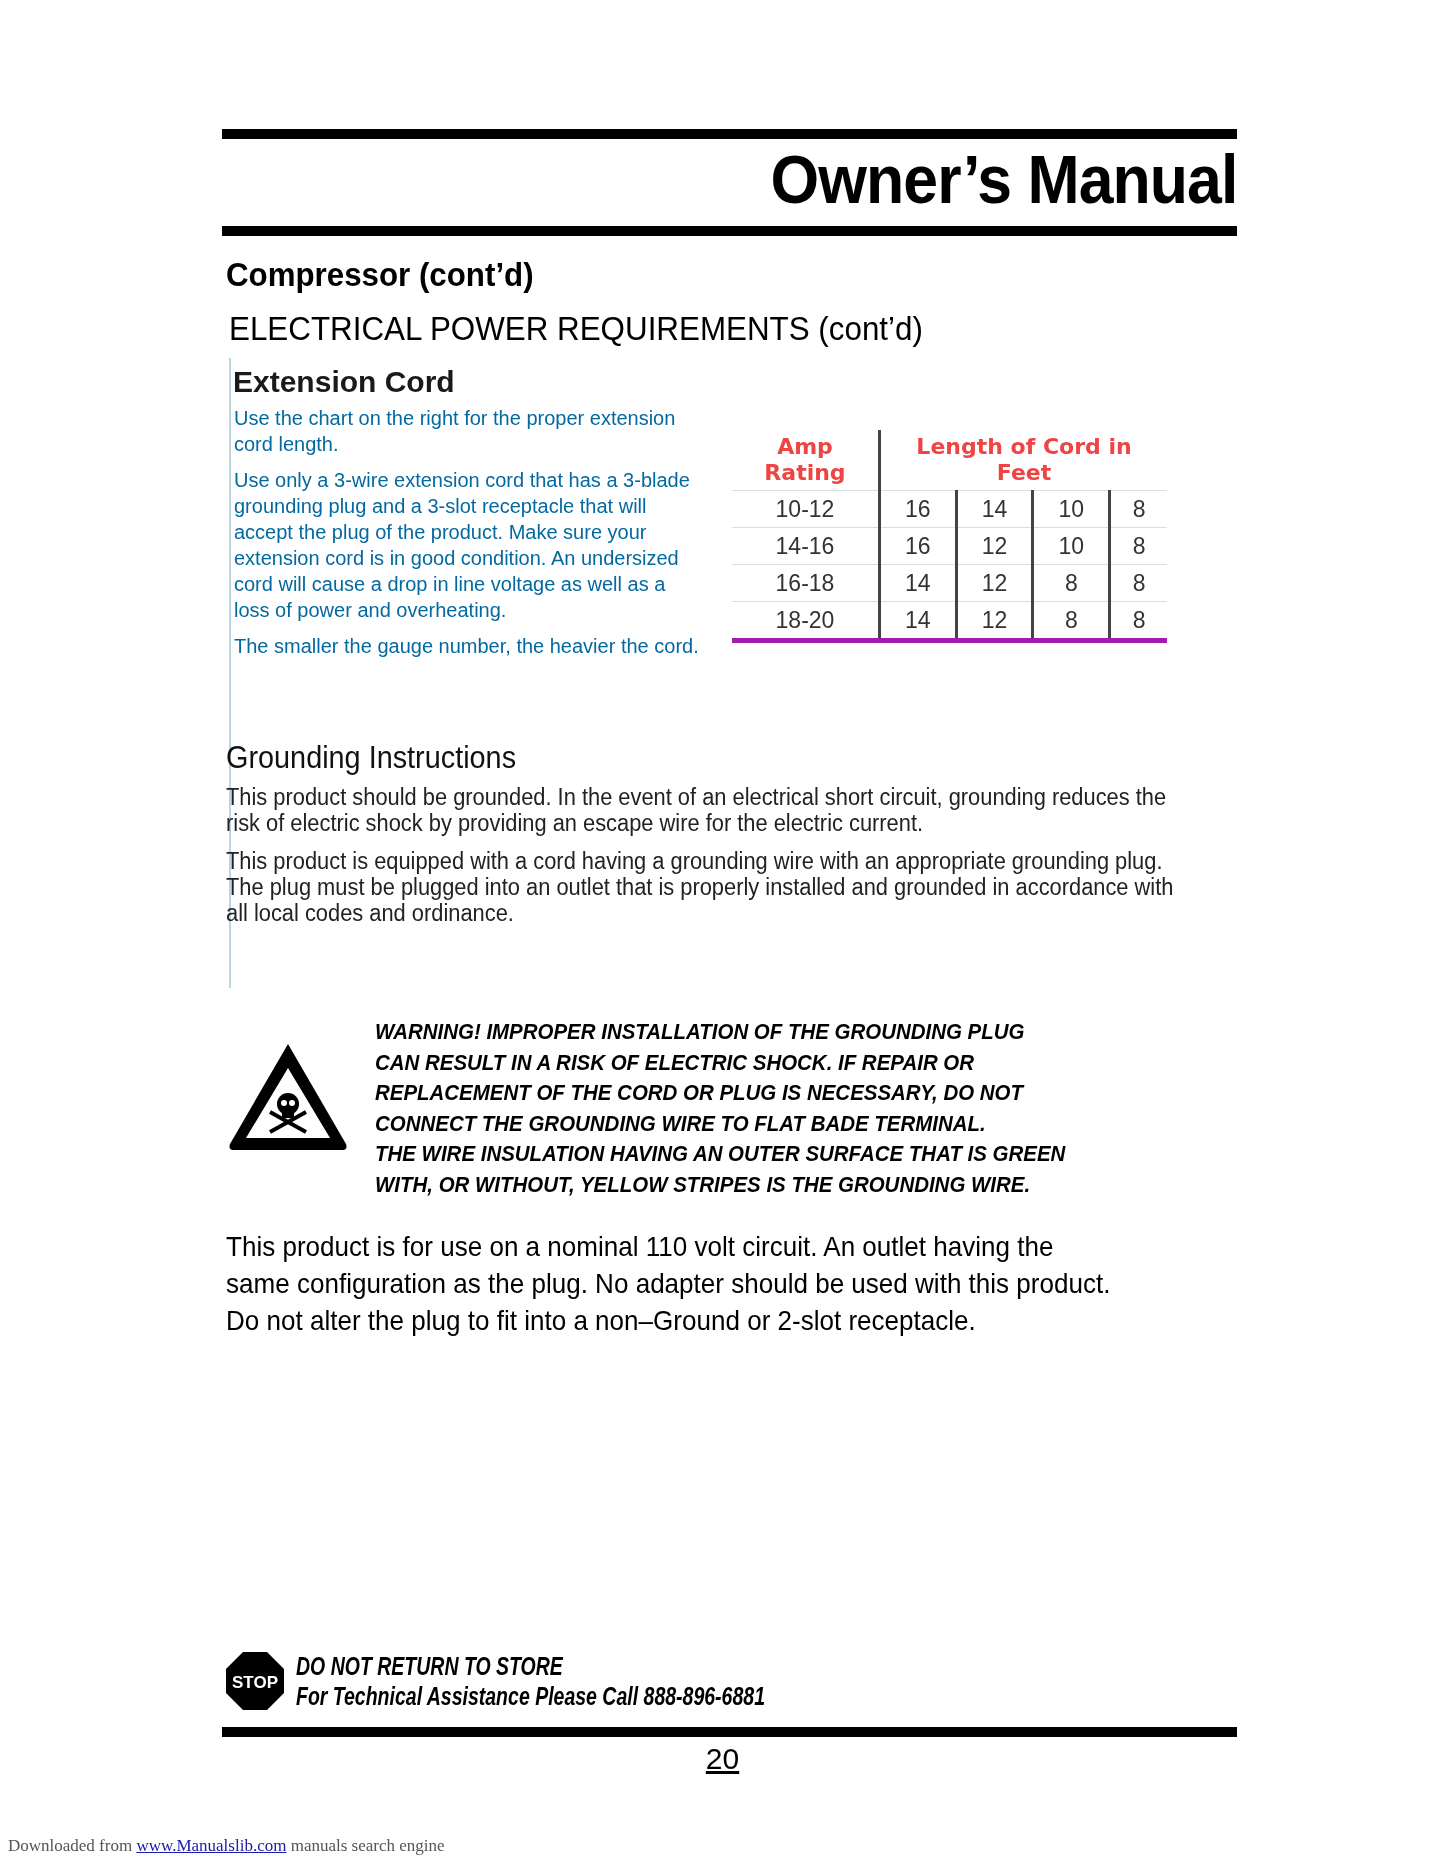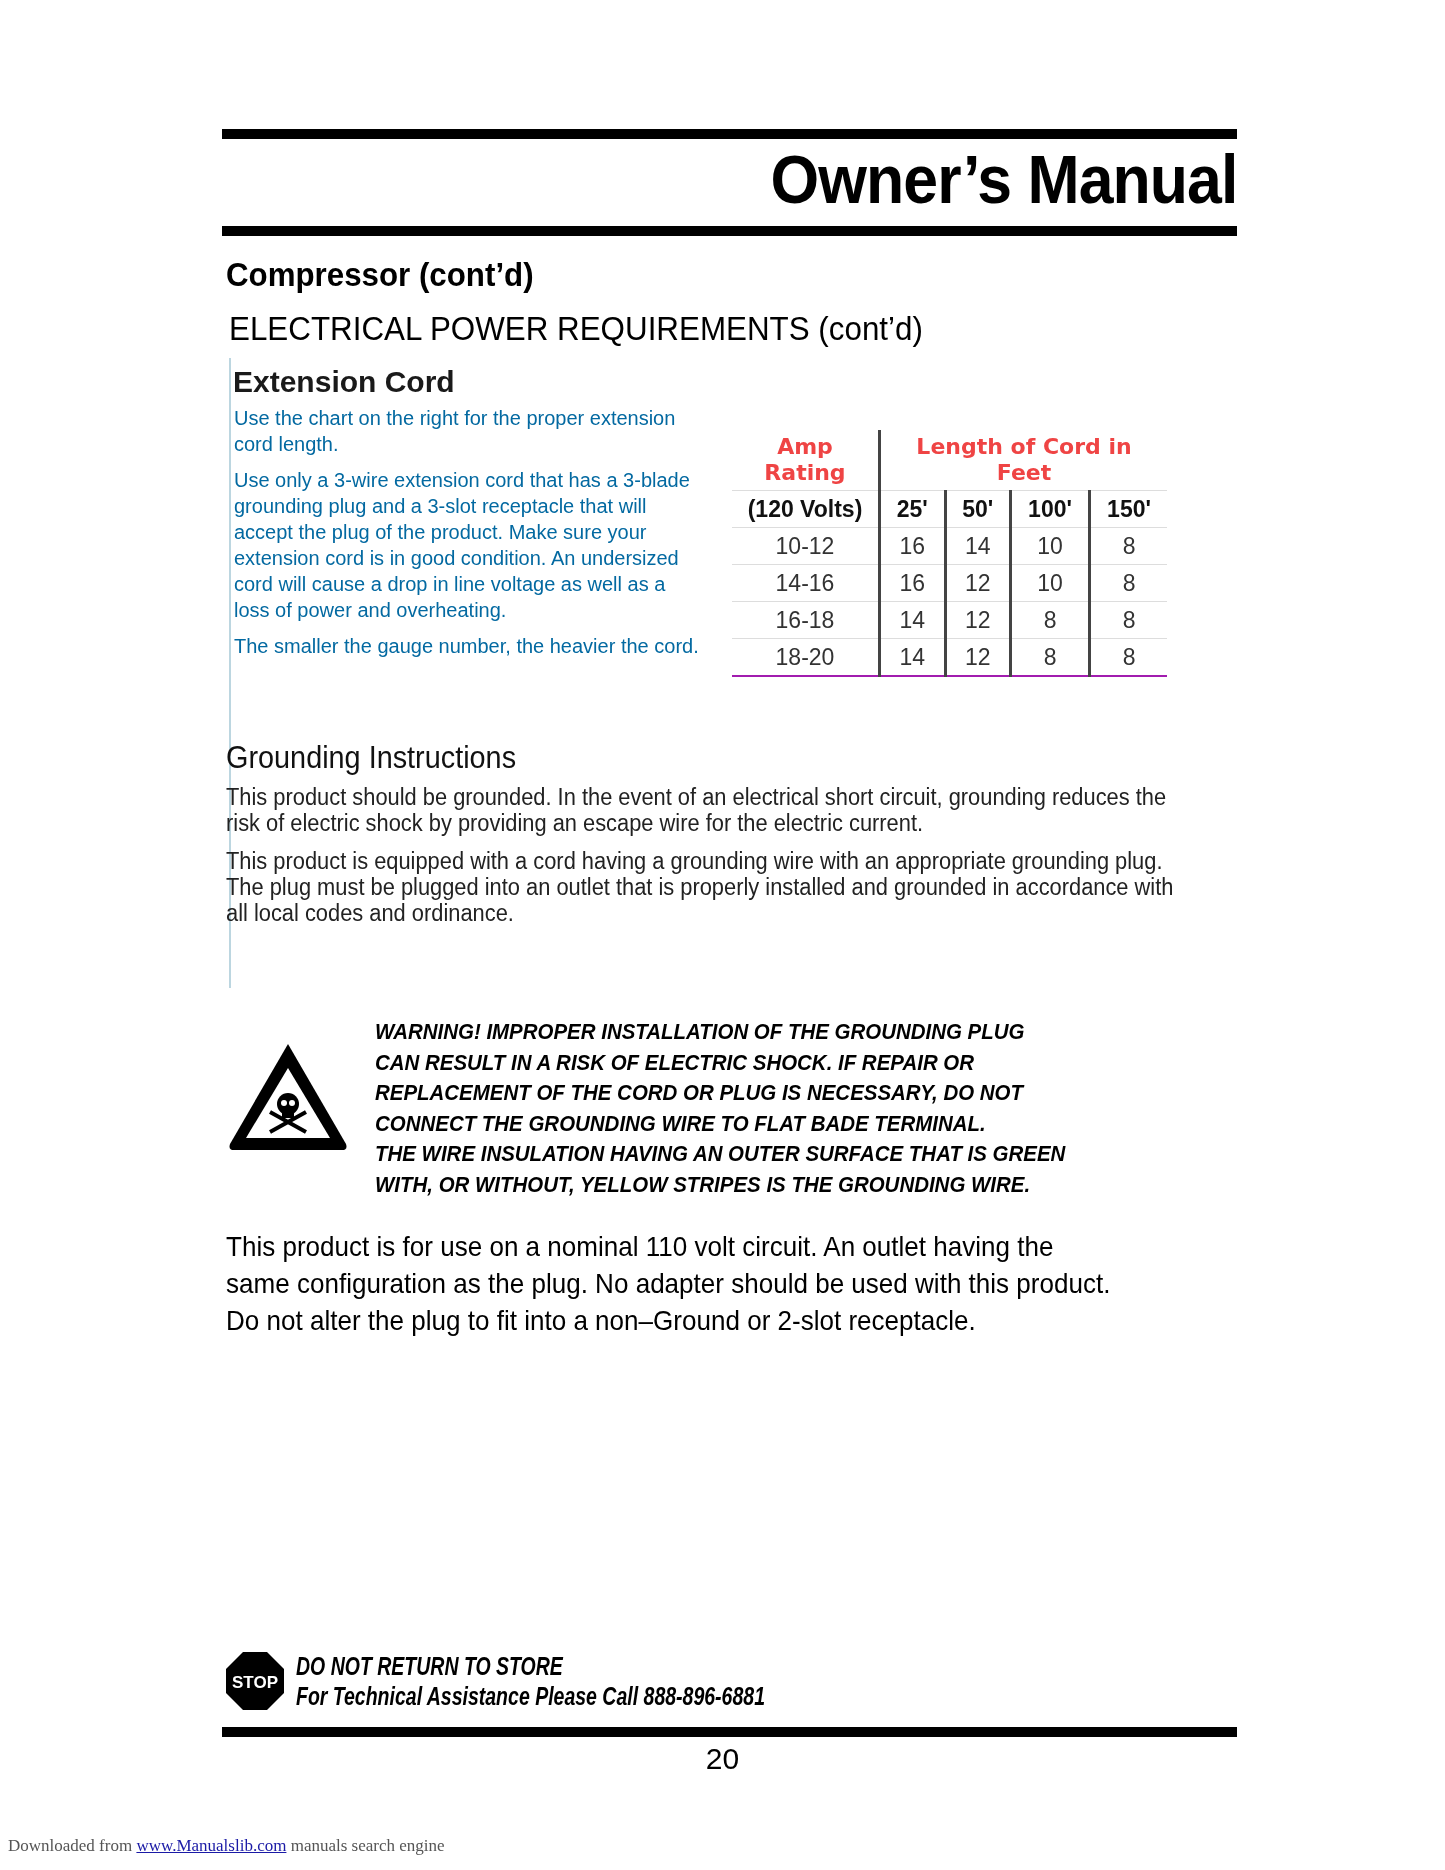--- a/index.html
+++ b/index.html
@@ -10,32 +10,32 @@
   .subsection { position:absolute; left:229px; top:310px; font-size:33px; transform:scaleX(0.95); transform-origin:left; }
   .scan { position:absolute; left:229px; top:358px; width:1000px; height:630px; border-left:2px solid #bcd6e0; }
   .ext-heading { position:absolute; left:233px; top:365px; font-size:30px; font-weight:bold; color:#1a1a1a; }
   .ext-body { position:absolute; left:234px; top:405px; width:470px; font-size:20px; line-height:26px; color:#0369a1; }
   .ext-body p { margin:0 0 10px 0; }
   table.cord { position:absolute; left:732px; top:430px; border-collapse:collapse; font-size:23px; color:#333; }
   table.cord th { font-family:"DejaVu Sans", sans-serif; font-weight:bold; color:#ef4444; font-size:22px; line-height:26px; padding:4px 8px; }
   table.cord td { text-align:center; height:36px; padding:0 14px; border-top:1px solid #ddd; }
   table.cord tr.sub td { font-weight:bold; color:#111; }
   table.cord td.vl, table.cord th.vl { border-left:3px solid #444; }
-  table.cord tr:last-child td { border-bottom:2px solid #a21caf; }
+  table.cord tr:last-child td { border-bottom:5px solid #a21caf; }
   .gr-heading { position:absolute; left:226px; top:740px; font-size:31px; color:#111; transform:scaleX(0.93); transform-origin:left; }
   .gr-body { position:absolute; left:226px; top:784px; width:1000px; font-size:23px; line-height:26px; color:#222; transform:scaleX(0.95); transform-origin:left; }
   .gr-body p { margin:0 0 12px 0; }
   .warn-icon { position:absolute; left:226px; top:1040px; width:125px; height:112px; }
   .warn-text { position:absolute; left:375px; top:1017px; font-size:22px; line-height:30.5px; font-weight:bold; font-style:italic; transform:scaleX(0.93); transform-origin:left; }
   .warn-text div { white-space:nowrap; }
   .body-text { position:absolute; left:226px; top:1228px; font-size:28px; line-height:37px; transform:scaleX(0.93); transform-origin:left; }
   .body-text div { white-space:nowrap; }
   .stop { position:absolute; left:226px; top:1652px; width:58px; height:58px; }
   .stop-text { position:absolute; left:296px; top:1651px; font-size:25px; line-height:30px; font-weight:bold; font-style:italic; transform:scaleX(0.78); transform-origin:left; white-space:nowrap; }
-  .page-num { position:absolute; left:0; width:1445px; top:1742px; text-align:center; font-size:30px; }
+  .page-num { position:absolute; left:0; width:1445px; top:1742px; text-align:center; font-size:30px;text-decoration:underline; }
   .footer { position:absolute; left:8px; top:1836px; font-family:"Liberation Serif", serif; font-size:17px; color:#555; }
   .footer a { color:#1a1aa6; text-decoration:underline; }
 </style>
 </head>
 <body>
 
 <div class="rule" style="top:129px;"></div>
 <div class="title">Owner’s Manual</div>
 <div class="rule" style="top:226px;"></div>
 
@@ -49,27 +49,20 @@
   <p>Use the chart on the right for the proper extension cord length.</p>
   <p>Use only a 3-wire extension cord that has a 3-blade grounding plug and a 3-slot receptacle that will accept the plug of the product. Make sure your extension cord is in good condition.  An undersized cord will cause a drop in line voltage as well as a loss of power and overheating.</p>
   <p>The smaller the gauge number, the heavier the cord.</p>
 </div>
 
 <table class="cord">
   <tbody>
       <tr>
     <th style="width:130px;">Amp Rating</th>
     <th class="vl" colspan="4" style="width:270px;margin-top:44px;">Length of Cord in Feet</th>
-  </tr>
-  <tr class="sub">
-    <td>(120 Volts)</td>
-    <td class="vl">25'</td>
-    <td class="vl">50'</td>
-    <td class="vl">100'</td>
-    <td class="vl">150'</td>
   </tr>
   <tr>
     <td>10-12</td>
     <td class="vl">16</td>
     <td class="vl">14</td>
     <td class="vl">10</td>
     <td class="vl">8</td>
   </tr>
   <tr>
     <td>14-16</td>

